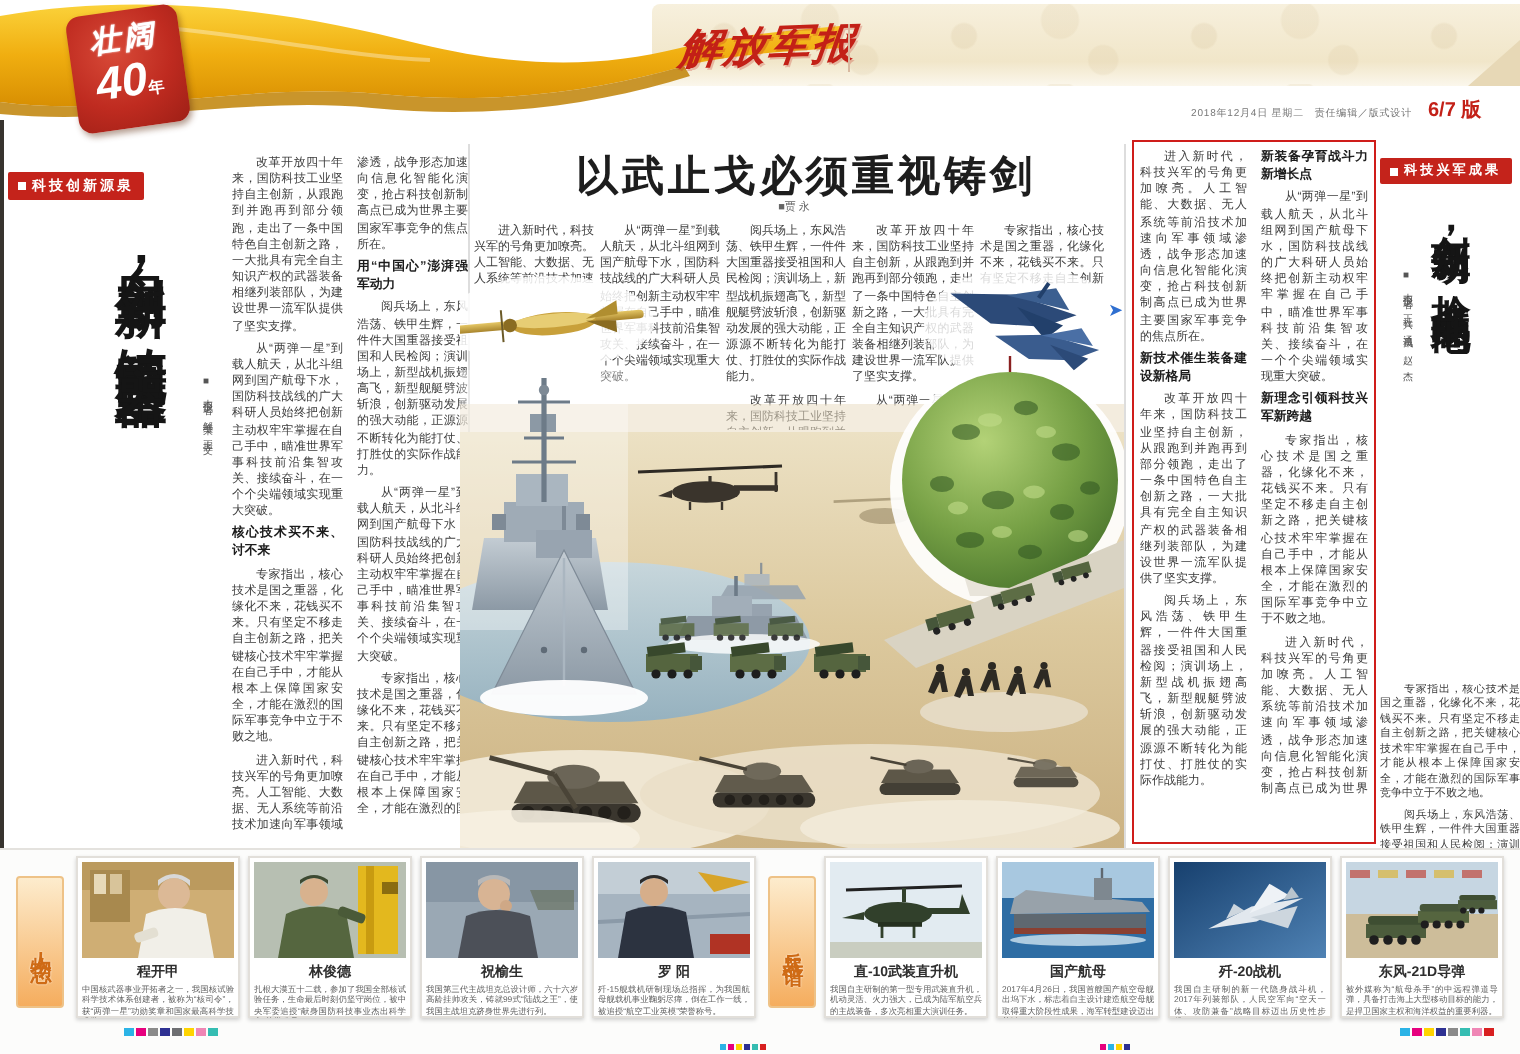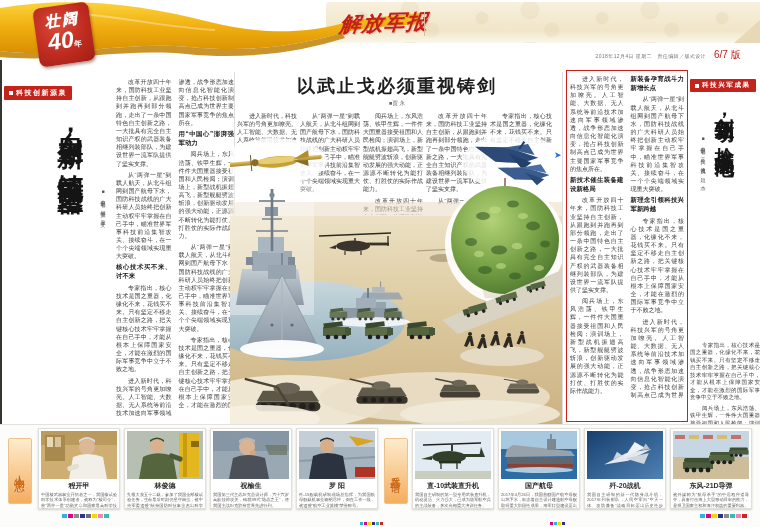--- a/index.html
+++ b/index.html
@@ -30,21 +30,21 @@
   .seal .t2{font-size:23px;font-weight:bold;font-style:italic;margin-top:2px;}
   .seal .t2 small{font-size:8px;font-style:normal;}
   .masthead{position:absolute;left:340px;top:9px;font-size:21px;font-weight:900;
             color:#c32017;font-style:italic;transform:skewX(-8deg) rotate(-2deg);
             letter-spacing:1px;text-shadow:1px 1px 0 rgba(195,32,23,.25);}
   .mast-div{position:absolute;left:424px;top:12px;width:1px;height:24px;background:#d8b9a0;}
   .issue-title{position:absolute;left:432px;top:14px;font-size:16px;font-weight:900;
                color:#c32017;letter-spacing:1px;}
   .dateline{position:absolute;left:470px;top:53px;width:236px;text-align:right;
             font-size:5px;color:#777;letter-spacing:.4px;}
-  .pageno{position:absolute;left:714px;top:48px;font-size:10px;font-weight:normal;color:#c32017;}
+  .pageno{position:absolute;left:714px;top:48px;font-size:10px;font-weight:bold;color:#c32017;}
 
   
   .left-edge{position:absolute;left:0;top:60px;width:2px;height:467px;background:#37332e;}
   .vrule{position:absolute;top:72px;width:1px;height:352px;background:#ddd;}
 
   
   .tag{position:absolute;height:14px;background:#c4231b;color:#fff;font-size:7px;font-weight:bold;
        letter-spacing:1.5px;display:flex;align-items:center;padding:0 5px;border-radius:1px;}
   .tag .sq{width:4px;height:4px;background:#fff;margin-right:3px;flex:none;}
 
@@ -133,21 +133,21 @@
     <p>从“两弹一星”到载人航天，从北斗组网到国产航母下水，国防科技战线的广大科研人员始终把创新主动权牢牢掌握在自己手中，瞄准世界军事科技前沿集智攻关、接续奋斗，在一个个尖端领域实现重大突破。</p>
     <h4>核心技术买不来、讨不来</h4>
     <p>专家指出，核心技术是国之重器，化缘化不来，花钱买不来。只有坚定不移走自主创新之路，把关键核心技术牢牢掌握在自己手中，才能从根本上保障国家安全，才能在激烈的国际军事竞争中立于不败之地。</p>
     <p>进入新时代，科技兴军的号角更加嘹亮。人工智能、大数据、无人系统等前沿技术加速向军事领域渗透，战争形态加速向信息化智能化演变，抢占科技创新制高点已成为世界主要国家军事竞争的焦点所在。</p>
     <h4>用“中国心”澎湃强军动力</h4>
     <p>阅兵场上，东风浩荡、铁甲生辉，一件件大国重器接受祖国和人民检阅；演训场上，新型战机振翅高飞，新型舰艇劈波斩浪，创新驱动发展的强大动能，正源源不断转化为能打仗、打胜仗的实际作战能力。</p>
     <p>从“两弹一星”到载人航天，从北斗组网到国产航母下水，国防科技战线的广大科研人员始终把创新主动权牢牢掌握在自己手中，瞄准世界军事科技前沿集智攻关、接续奋斗，在一个个尖端领域实现重大突破。</p>
     <p>专家指出，核心技术是国之重器，化缘化不来，花钱买不来。只有坚定不移走自主创新之路，把关键核心技术牢牢掌握在自己手中，才能从根本上保障国家安全，才能在激烈的国际军事竞争中立于不败之地。</p>
   </div>
 
-  <div class="abs" style="left:238px;top:74px;width:318px;text-align:center;font-size:18px;font-weight:900;color:#1d1d1d;letter-spacing:2px;">以武止戈必须重视铸剑</div>
+  <div class="abs" style="left:244px;top:74px;width:318px;text-align:center;font-size:21px;font-weight:900;color:#1d1d1d;letter-spacing:2px;">以武止戈必须重视铸剑</div>
   <div class="abs" style="left:238px;top:100px;width:318px;text-align:center;font-size:5.5px;color:#666;">■贾 永</div>
 
   <div class="bodytxt ccol" style="left:237px;top:112px;width:60px;height:32px;">
       <p>进入新时代，科技兴军的号角更加嘹亮。人工智能、大数据、无人系统等前沿技术加速向军事领域渗透，战争形态加速向信息化智能化演变，抢占科技创新制高点已成为世界主要国家军事竞争的焦点所在。</p>
     </div>
   <div class="bodytxt ccol" style="left:300px;top:112px;width:60px;height:84px;">
       <p>从“两弹一星”到载人航天，从北斗组网到国产航母下水，国防科技战线的广大科研人员始终把创新主动权牢牢掌握在自己手中，瞄准世界军事科技前沿集智攻关、接续奋斗，在一个个尖端领域实现重大突破。</p>
     </div>
   <div class="bodytxt ccol" style="left:363px;top:112px;width:60px;height:103px;">
       <p>阅兵场上，东风浩荡、铁甲生辉，一件件大国重器接受祖国和人民检阅；演训场上，新型战机振翅高飞，新型舰艇劈波斩浪，创新驱动发展的强大动能，正源源不断转化为能打仗、打胜仗的实际作战能力。</p>

